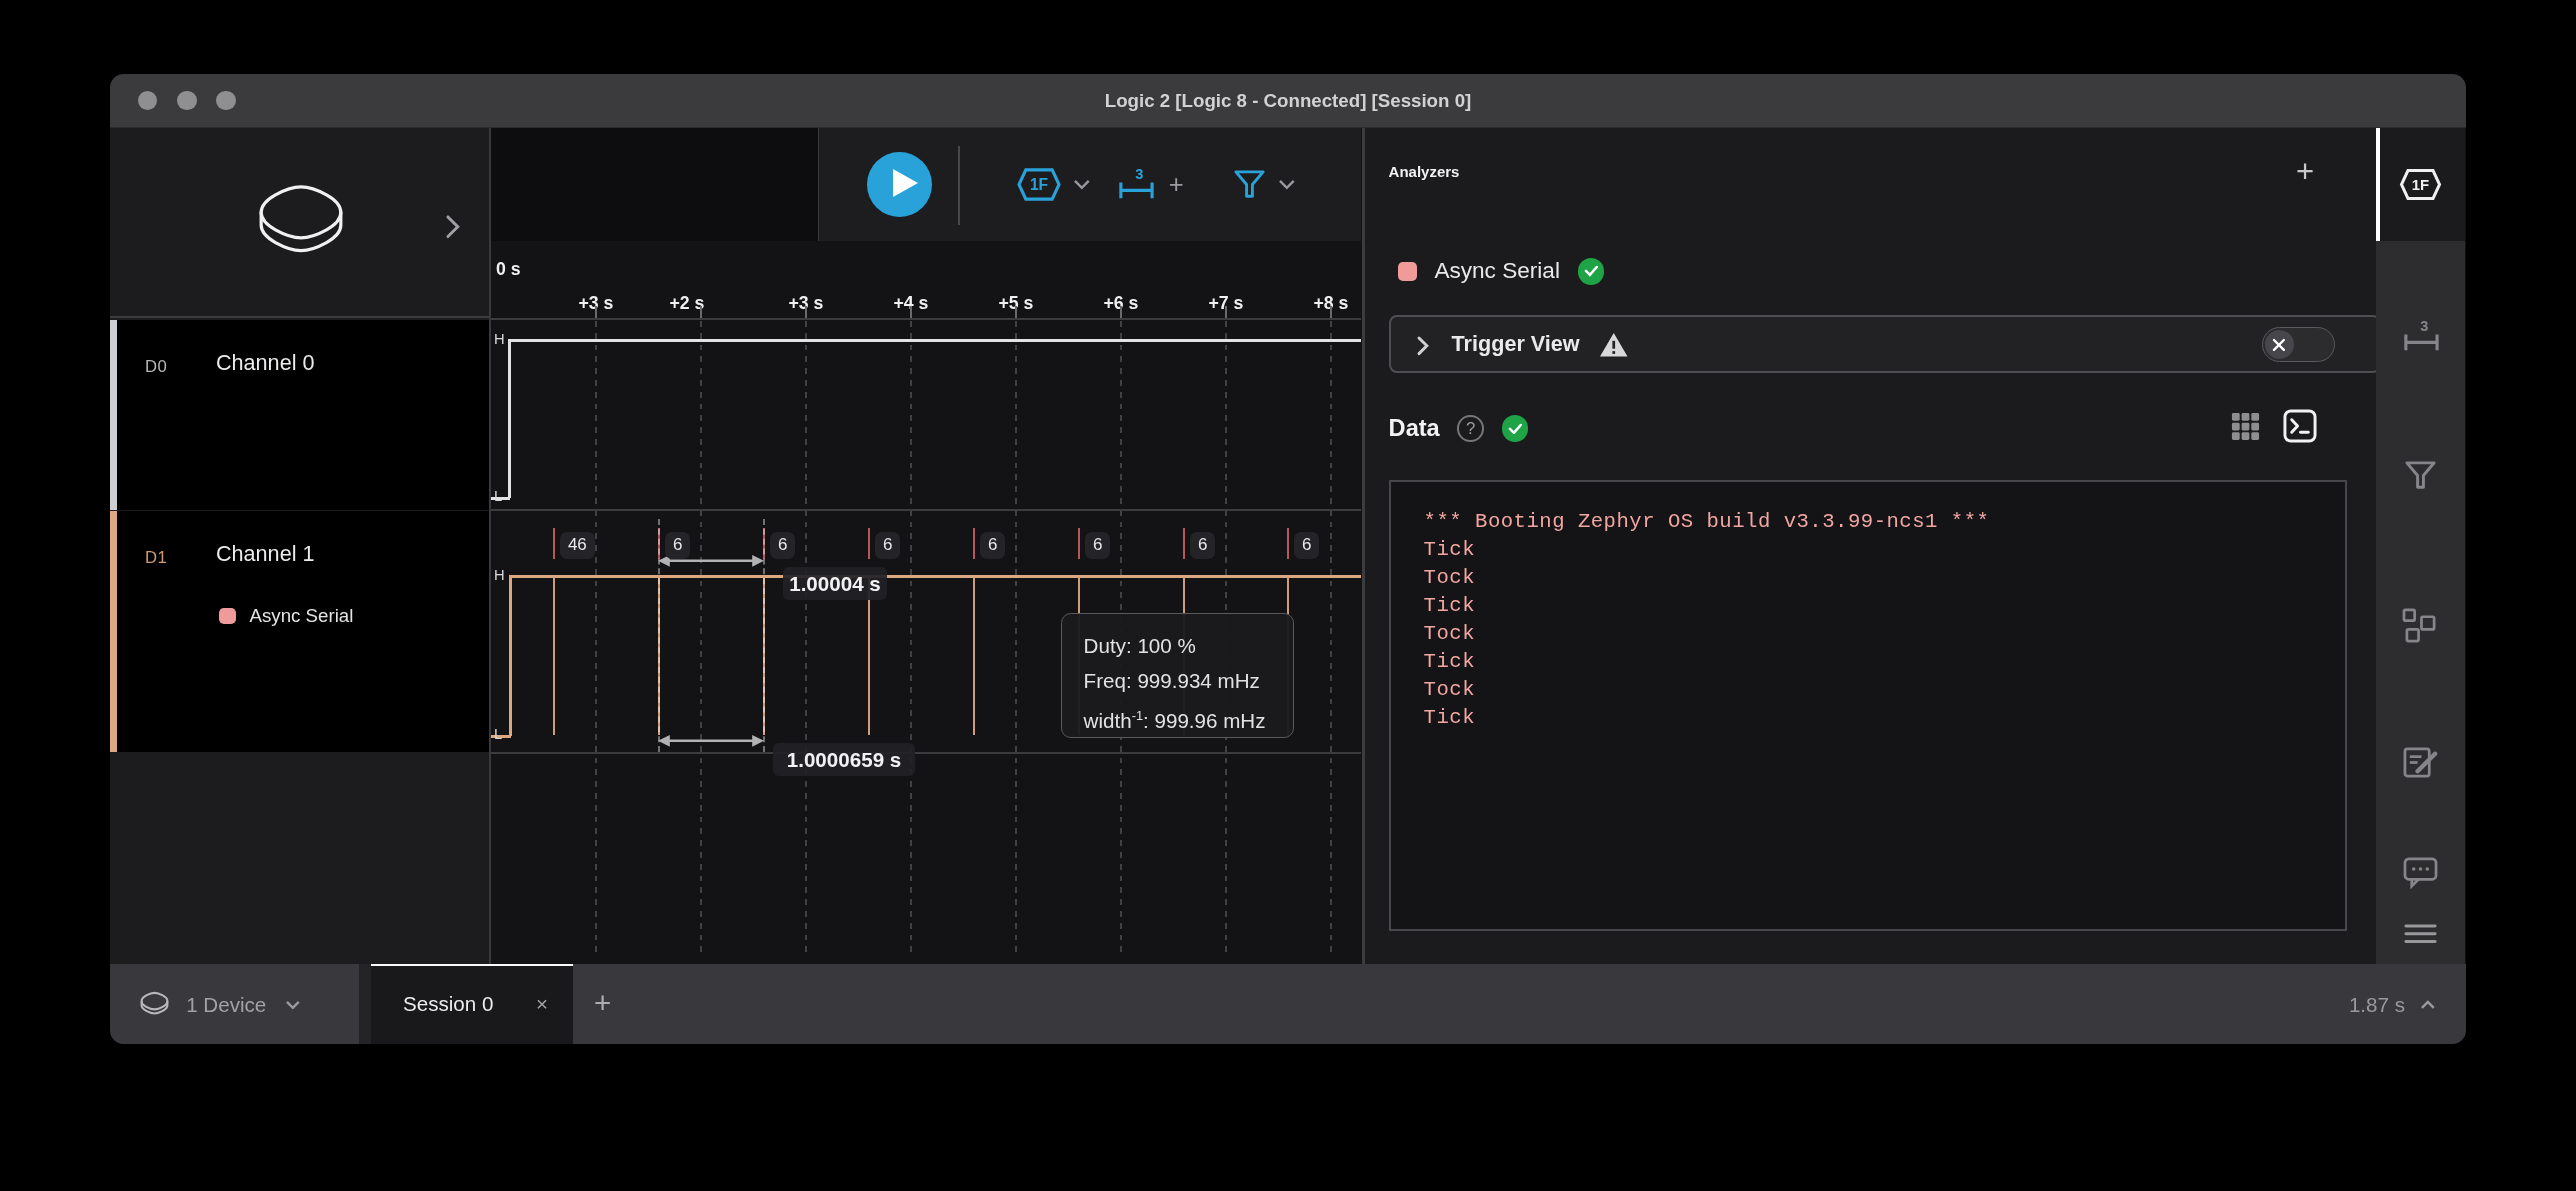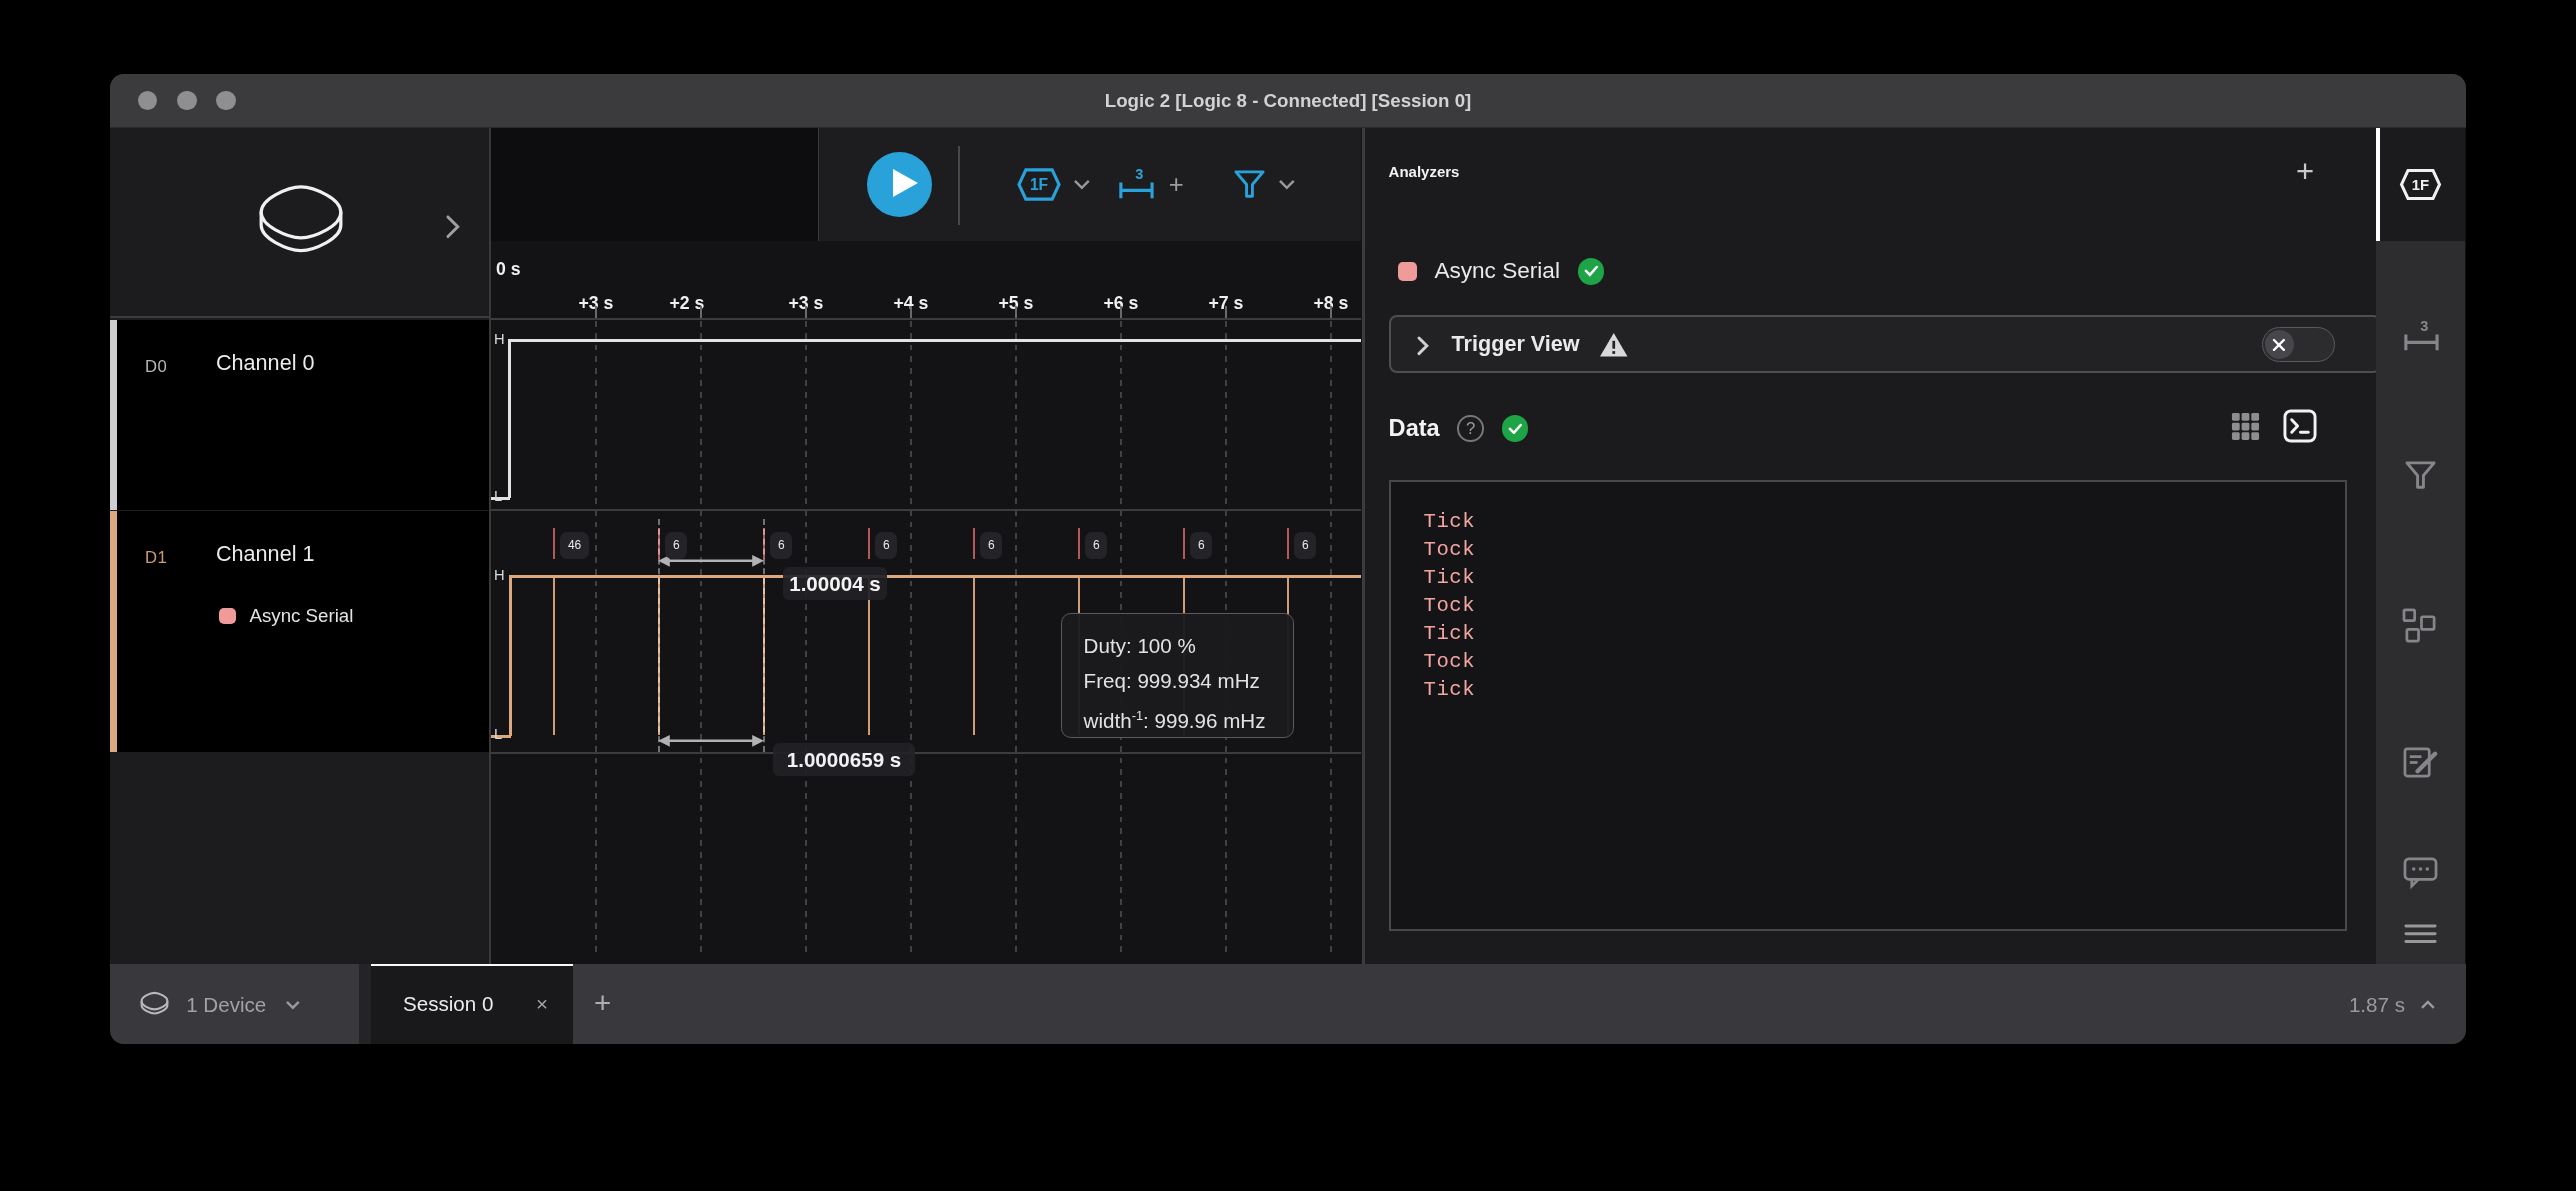--- a/index.html
+++ b/index.html
@@ -42,21 +42,21 @@
   .t-zero { position:absolute; left:4.9px; top:17.7px; font-size:17.7px; font-weight:bold; color:#f0f0f2; }
   .t-lab { position:absolute; top:52px; transform:translateX(-50%); font-size:17.7px; font-weight:bold; color:#f0f0f2; white-space:nowrap; }
   .t-tick { position:absolute; top:65px; width:2px; height:13.8px; background:#6a6a6e; }
   .row-sep { position:absolute; left:0; width:1252px; height:2px; background:#3c3c3f; z-index:5; }
   .hl-lab { position:absolute; left:2.9px; font-size:14.7px; color:#dadadc; z-index:4; }
   .wv { position:absolute; z-index:3; }
   .ch0-line { background:#e2e2e4; }
   .ch1-line { background:#dba87f; }
   .pulse { position:absolute; width:2px; top:448px; height:159px; background:#d9a47c; opacity:.95; z-index:3; }
   .redtick { position:absolute; width:2px; top:400px; height:30.5px; background:#e06a6a; opacity:.8; z-index:3; }
-  .mbadge { position:absolute; top:404px; height:26.5px; padding:0 7.9px; background:#242428; border-radius:6.9px; color:#e9e9eb; font-size:12px; line-height:26.5px; z-index:6; }
+  .mbadge { position:absolute; top:404px; height:26.5px; padding:0 7.9px; background:#242428; border-radius:6.9px; color:#e9e9eb; font-size:17px; line-height:26.5px; z-index:6; }
   .guide { position:absolute; top:391px; height:233px; width:0; border-left:2px dashed rgba(255,255,255,.40); z-index:4; }
   .mlabel { position:absolute; background:rgba(34,34,38,.92); border-radius:5.9px; color:#f2f2f4; font-weight:bold; font-size:20.6px; text-align:center; z-index:7; }
   .tooltip { position:absolute; left:570px; top:485px; width:233px; height:125px; background:rgba(27,27,30,.96); border:1px solid #5a5a5c; border-radius:9.8px; padding:13.8px 0 0 21.6px; z-index:9; }
   .tooltip div { font-size:20.6px; color:#e2e2e4; line-height:35px; white-space:nowrap; }
   .tooltip sup { font-size:12.8px; }
 
   
   .rpanel { position:absolute; left:1255px; top:0; width:1012px; height:836px; background:#1b1b1d; }
   .rp-h1 { position:absolute; left:23.6px; font-size:15px; font-weight:bold; color:#f2f2f4; }
   .rp-plus { position:absolute; left:931px; top:25.6px; font-size:31px; color:#c8c8ca; font-weight:300; }
@@ -334,20 +334,21 @@
         <div>
           <svg width="34" height="34" viewBox="0 0 35 35" fill="none" stroke="#f2f2f4">
             <rect x="2" y="2" width="31" height="31" rx="6" stroke-width="3"></rect>
             <polyline points="9,11 15,17.5 9,24" stroke-width="3" stroke-linecap="round" stroke-linejoin="round"></polyline>
             <line x1="18" y1="24" x2="26" y2="24" stroke-width="3" stroke-linecap="round"></line>
           </svg>
         </div>
       </div>
 
       <div class="terminal">
+          <div>*** Booting Zephyr OS build v3.3.99-ncs1 ***</div>
           <div>Tick</div>
           <div>Tock</div>
           <div>Tick</div>
           <div>Tock</div>
           <div>Tick</div>
           <div>Tock</div>
           <div>Tick</div>
         </div>
     </div>
 

